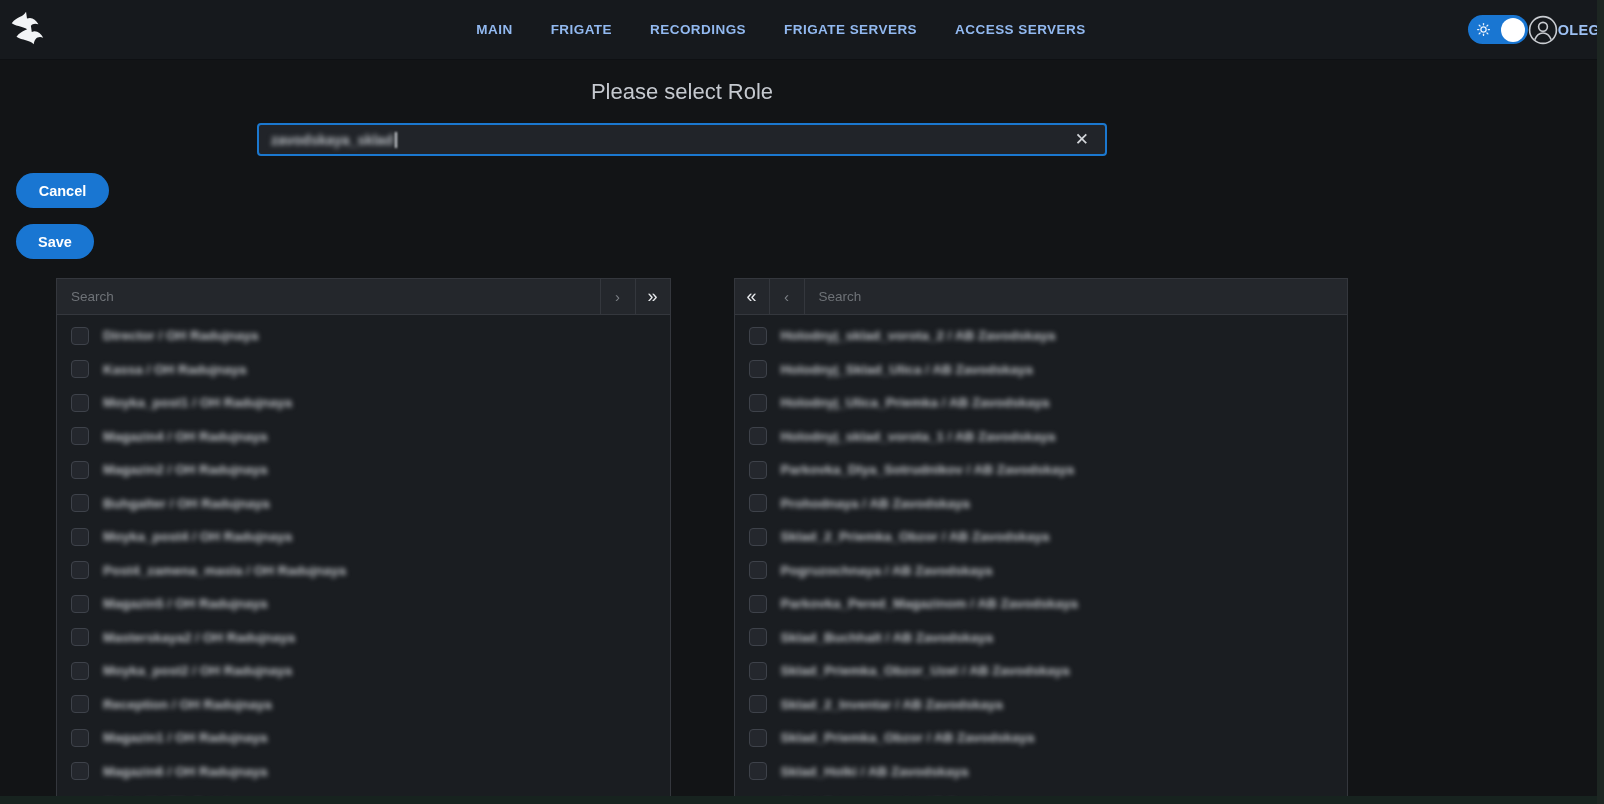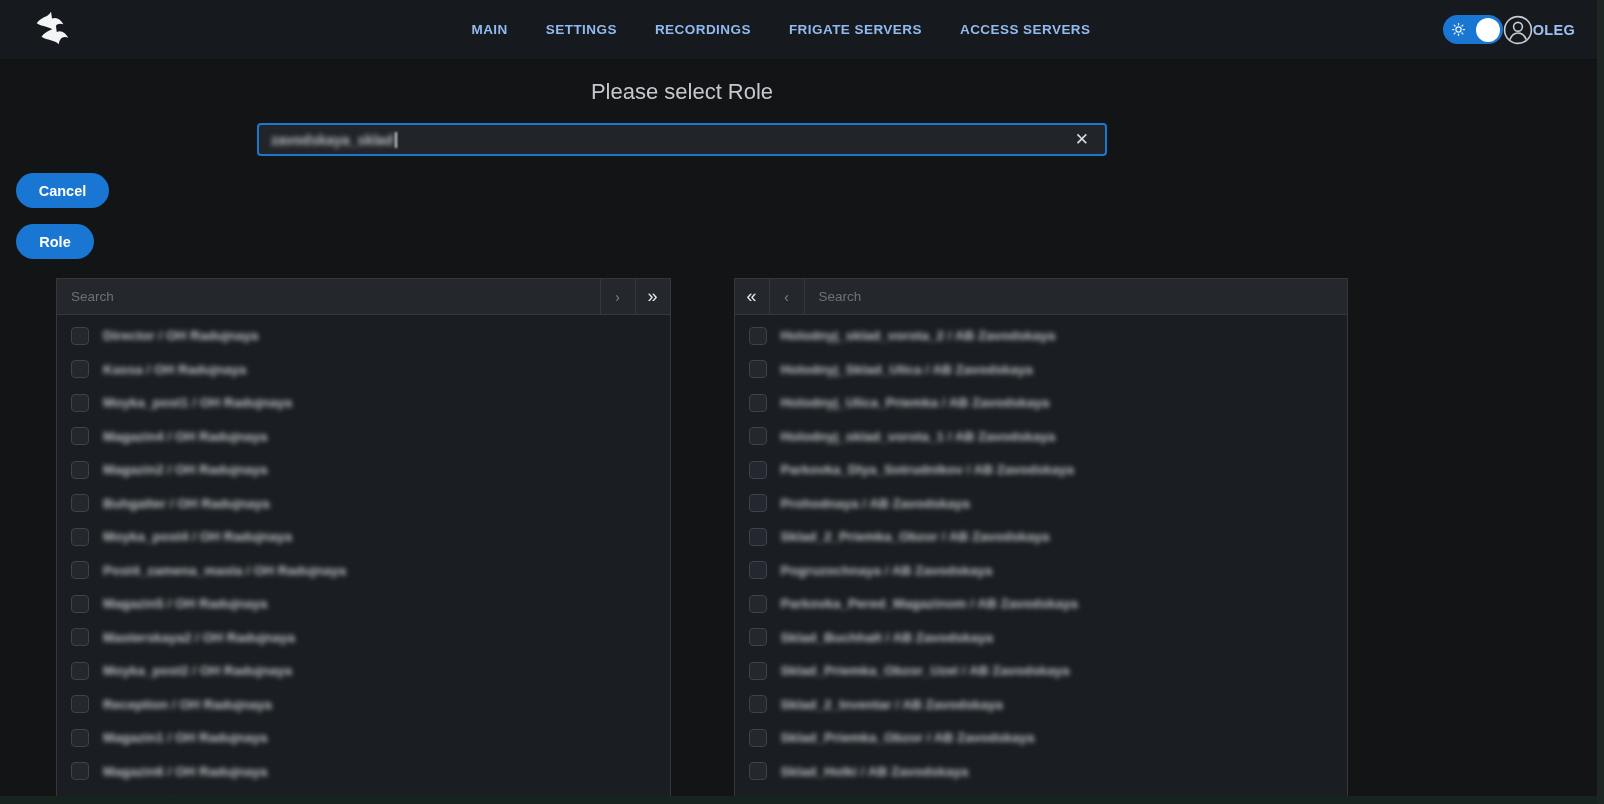--- a/index.html
+++ b/index.html
@@ -7,21 +7,21 @@
   body {
     background:#121416;
     font-family:"Liberation Sans", sans-serif;
     overflow:hidden;
     position:relative;
   }
 
   
   .navbar {
     height:60px; background:#16191d; border-bottom:1px solid #0e1013;
-    display:flex; align-items:center; padding:0 29px; position:relative;
+    display:flex; align-items:center; padding:0 4px; position:relative;
   }
   .logo { width:46px; height:42px; flex:none; cursor:pointer; }
   .nav-links {
     position:absolute; left:50%; transform:translateX(calc(-50% - 21px));
     display:flex; gap:38px; align-items:center;
   }
   .nav-link {
     color:#92b9f0; font-size:13.5px; font-weight:700; letter-spacing:.45px;
     cursor:pointer; white-space:nowrap;
   }
@@ -111,21 +111,21 @@
 <header class="navbar">
   <svg class="logo" viewBox="0 0 48 44" aria-hidden="true">
     <path d="M8 15 C14 7 19 10 23 3 L24 10 C29 8 33 11 36 16 C30 14 27 17 26 23 C22 18 14 19 8 15 Z" fill="#f2f4f6"></path>
     <path d="M13 29 C19 21 24 24 28 17 L29 24 C34 22 38 25 41 30 C35 28 32 31 31 37 C27 32 19 33 13 29 Z" fill="#f2f4f6"></path>
   </svg>
 
   <nav class="nav-links">
 
       <span class="nav-link">MAIN</span>
 
-      <span class="nav-link">SETTINGS</span>
+      <span class="nav-link">FRIGATE</span>
 
       <span class="nav-link">RECORDINGS</span>
 
       <span class="nav-link">FRIGATE SERVERS</span>
 
       <span class="nav-link">ACCESS SERVERS</span>
     </nav>
 
   <div class="nav-right">
     <div class="toggle">
@@ -159,21 +159,21 @@
   <h1 class="page-title">Please select Role</h1>
 
   <div class="role-input">
     <span class="value">zavodskaya_sklad</span>
     <span class="caret"></span>
     <button class="clear-x">✕</button>
   </div>
 
   <div class="actions">
     <button class="btn btn-cancel">Cancel</button>
-    <button class="btn btn-save">Role</button>
+    <button class="btn btn-save">Save</button>
   </div>
 
   <div class="panels">
 
     <section class="panel-col">
       <div class="panel">
         <div class="toolbar">
           <input type="text" placeholder="Search" style="">
           <span class="tb-btn dim bleft">›</span>
           <span class="tb-btn bleft">»</span>

